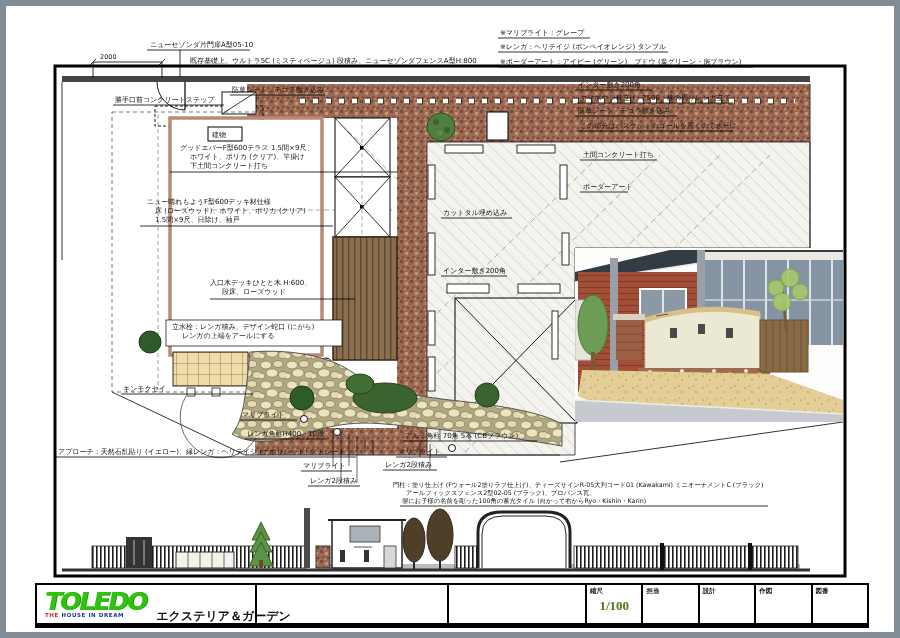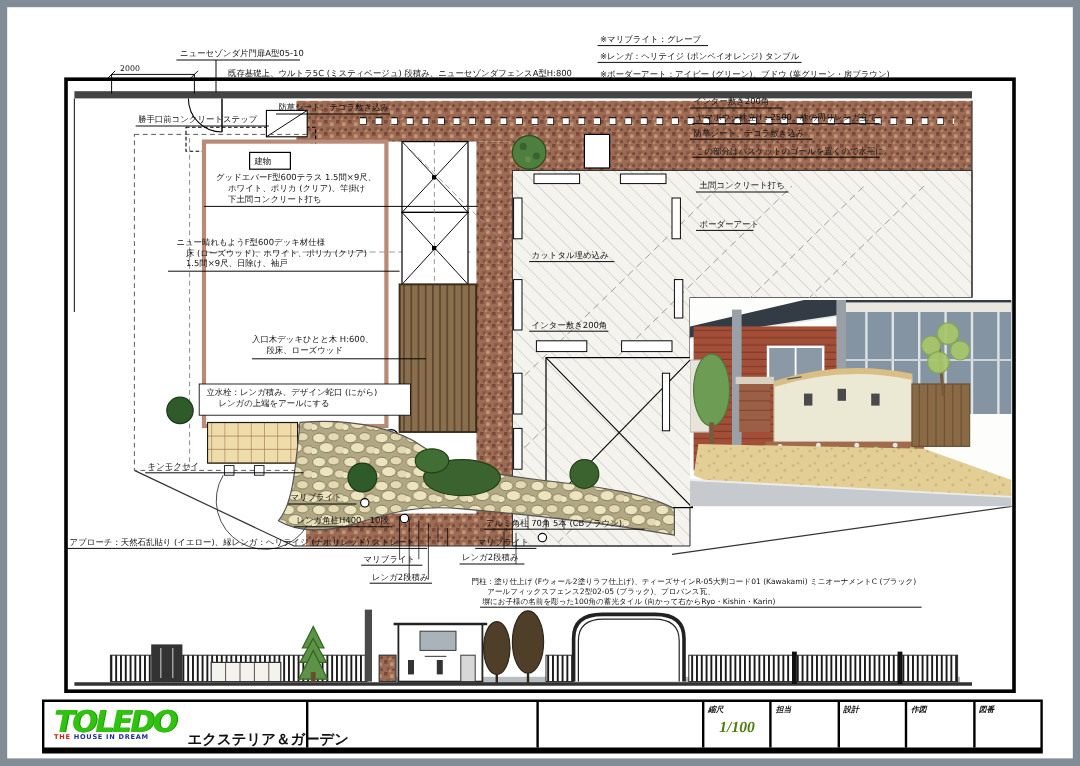--- a/index.html
+++ b/index.html
@@ -6,21 +6,21 @@
   body{width:900px;height:638px;position:relative;background:#828c96;font-family:"DejaVu Sans",sans-serif;overflow:hidden;}
   .page{position:absolute;left:6px;top:6px;width:888px;height:626px;background:#ffffff;}
   svg{position:absolute;left:0;top:0;}
   svg text{fill:#111;font-family:"DejaVu Sans",sans-serif;}
   .ann{font-size:7px;}
   .ann-sm{font-size:6.3px;}
   .dimtxt{font-size:6.5px;}
   
   .titlebar{position:absolute;left:35px;top:583px;width:830px;height:38px;border:2px solid #000;border-bottom:5px solid #000;display:flex;background:#fff;box-sizing:content-box;}
   .cell{height:100%;box-sizing:border-box;}
-  .cell+.cell{border-left:2px solid #000;font-style:italic;}
+  .cell+.cell{border-left:2px solid #000;}
   .logo-cell{width:218px;display:flex;align-items:center;padding-left:8px;}
   .logo-wrap{line-height:0.85;}
   .logo{font-size:25px;font-weight:900;font-style:italic;color:#2fc30f;letter-spacing:-2px;text-shadow:1px 0 0 #1f9a08;}
   .tagline{font-size:5.5px;font-weight:bold;letter-spacing:0.6px;margin-top:1px;}
   .tag-red{color:#c9271e;}
   .tag-blue{color:#1f2f9e;}
   .subtitle{font-size:12px;font-weight:bold;color:#111;margin-left:10px;white-space:nowrap;margin-top:24px;}
   .empty1{width:192px;}
   .empty2{width:138px;}
   .field{width:56.4px;position:relative;}

